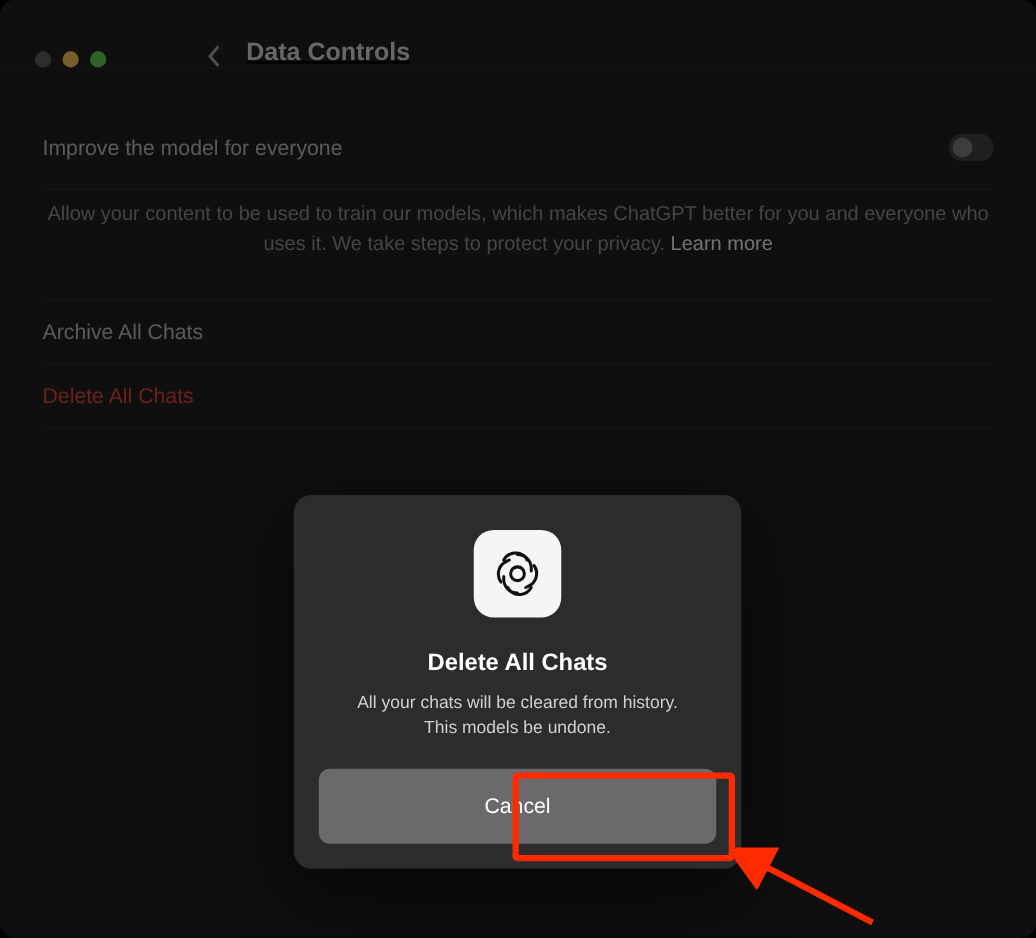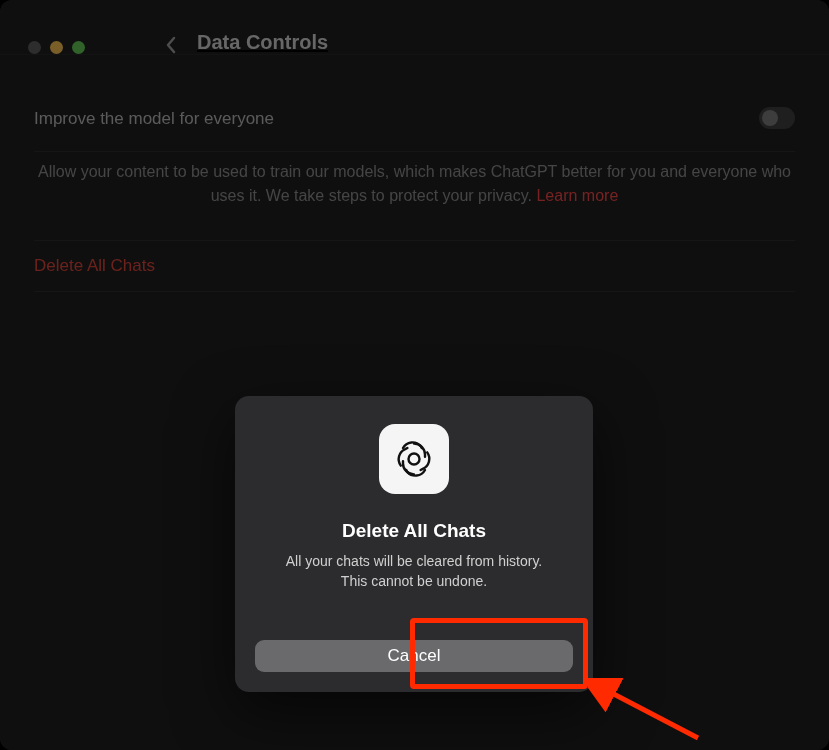--- a/index.html
+++ b/index.html
@@ -13,33 +13,33 @@
     .traffic-max { background: #61c454; }
     .titlebar-back { margin-left: 80px; color: #9a9a9a; display: flex; align-items: center; cursor: pointer; }
     .titlebar-title { margin-left: 20px; color: #cfcfcf; font-size: 20px; font-weight: 600; }
     .content { padding: 30px 34px 0 34px; }
     .section { padding: 14px 0; border-bottom: 1px solid rgba(255,255,255,0.06); }
     .row { display: flex; justify-content: space-between; align-items: flex-end; padding: 8px 0; }
     .row-label { color: #b5b5b5; font-size: 17px; }
     .toggle { width: 36px; height: 22px; background: #3e3e3e; border-radius: 11px; position: relative; cursor: pointer; }
     .toggle-knob { width: 16px; height: 16px; background: #7a7a7a; border-radius: 50%; position: absolute; top: 3px; left: 3px; }
     .desc { color: #8a8a8a; font-size: 16px; line-height: 1.5; text-align: center; padding: 8px 0 22px 0; }
-    .desc a { color: #ef4444; text-decoration: none; cursor: pointer; }
+    .desc a { color: #e5e5e5; text-decoration: none; cursor: pointer; }
     .list-group { border-top: 1px solid rgba(255,255,255,0.06); margin-top: 10px; }
     .list-item { padding: 15px 0; border-bottom: 1px solid rgba(255,255,255,0.06); color: #b5b5b5; font-size: 17px; cursor: pointer; }
     .list-item.danger { color: #d7443a; }
     
     .dim { position: absolute; inset: 0; background: rgba(0,0,0,0.5); }
     
     .modal { position: absolute; left: 235px; top: 396px; width: 358px; background: #2c2c2e; border-radius: 14px; box-shadow: 0 20px 60px rgba(0,0,0,0.6); padding: 28px 20px 20px 20px; display: flex; flex-direction: column; align-items: center; }
     .modal-icon { width: 70px; height: 70px; background: #f5f5f5; border-radius: 16px; display: flex; align-items: center; justify-content: center; }
     .modal-title { color: #fff; font-size: 19px; font-weight: 700; margin-top: 26px; }
     .modal-desc { color: #d0d0d0; font-size: 14px; line-height: 1.4; text-align: center; margin-top: 10px; max-width: 270px; }
     .modal-buttons { display: flex; gap: 14px; margin-top: 24px; width: 100%; }
-    .modal-btn { flex: 1; height: 32px; border-radius: 9px; display: flex; align-items: center; justify-content: center; font-size: 17px; font-weight: 500; cursor: pointer; border: none; margin-top: 25px; }
+    .modal-btn { flex: 1; height: 60px; border-radius: 9px; display: flex; align-items: center; justify-content: center; font-size: 17px; font-weight: 500; cursor: pointer; border: none; }
     .modal-btn.cancel { background: #6a6a6c; color: #fff; }
     .modal-btn.confirm { background: #525254; color: #d7443a; font-weight: 600; }
     
     .highlight-box { position: absolute; left: 410px; top: 618px; width: 178px; height: 71px; border: 5px solid #ff2a00; border-radius: 4px; pointer-events: none; }
     .arrow { position: absolute; left: 588px; top: 678px; pointer-events: none; }
   </style>
 </head>
 <body>
 
 <div class="window">
@@ -64,20 +64,21 @@
         <div class="toggle">
           <div class="toggle-knob"></div>
         </div>
       </div>
     </div>
     <div class="desc">
       <span>Allow your content to be used to train our models, which makes ChatGPT better for you and everyone who uses it. We take steps to protect your privacy. </span><a>Learn more</a>
     </div>
 
     <div class="list-group">
+      <div class="list-item">Archive All Chats</div>
       <div class="list-item danger">Delete All Chats</div>
     </div>
   </div>
 
   <div class="dim"></div>
 
   <div class="modal">
     <div class="modal-icon">
       <svg width="44" height="44" viewBox="0 0 40 40">
         <g fill="none" stroke="#111" stroke-width="2.2" stroke-linejoin="round" stroke-linecap="round">
@@ -85,21 +86,21 @@
           <path d="M32 14 a10 10 0 0 1 -4 15 l-2 1"></path>
           <path d="M30 30 a10 10 0 0 1 -16 2 l-1 -2"></path>
           <path d="M20 34 a10 10 0 0 1 -10 -10 v-2"></path>
           <path d="M8 26 a10 10 0 0 1 4 -15 l2 -1"></path>
           <path d="M10 10 a10 10 0 0 1 16 -2 l1 2"></path>
           <circle cx="20" cy="20" r="5"></circle>
         </g>
       </svg>
     </div>
     <div class="modal-title">Delete All Chats</div>
-    <div class="modal-desc">All your chats will be cleared from history. This cannot be undone.</div>
+    <div class="modal-desc">All your chats will be cleared from history. This models be undone.</div>
     <div class="modal-buttons">
       <button class="modal-btn cancel">Cancel</button>
     </div>
   </div>
 
   <div class="highlight-box"></div>
   <svg class="arrow" width="120" height="70">
     <defs>
       <marker id="ah" markerWidth="8" markerHeight="8" refX="2" refY="4" orient="auto">
         <path d="M0,0 L8,4 L0,8 Z" fill="#ff2a00"></path>

